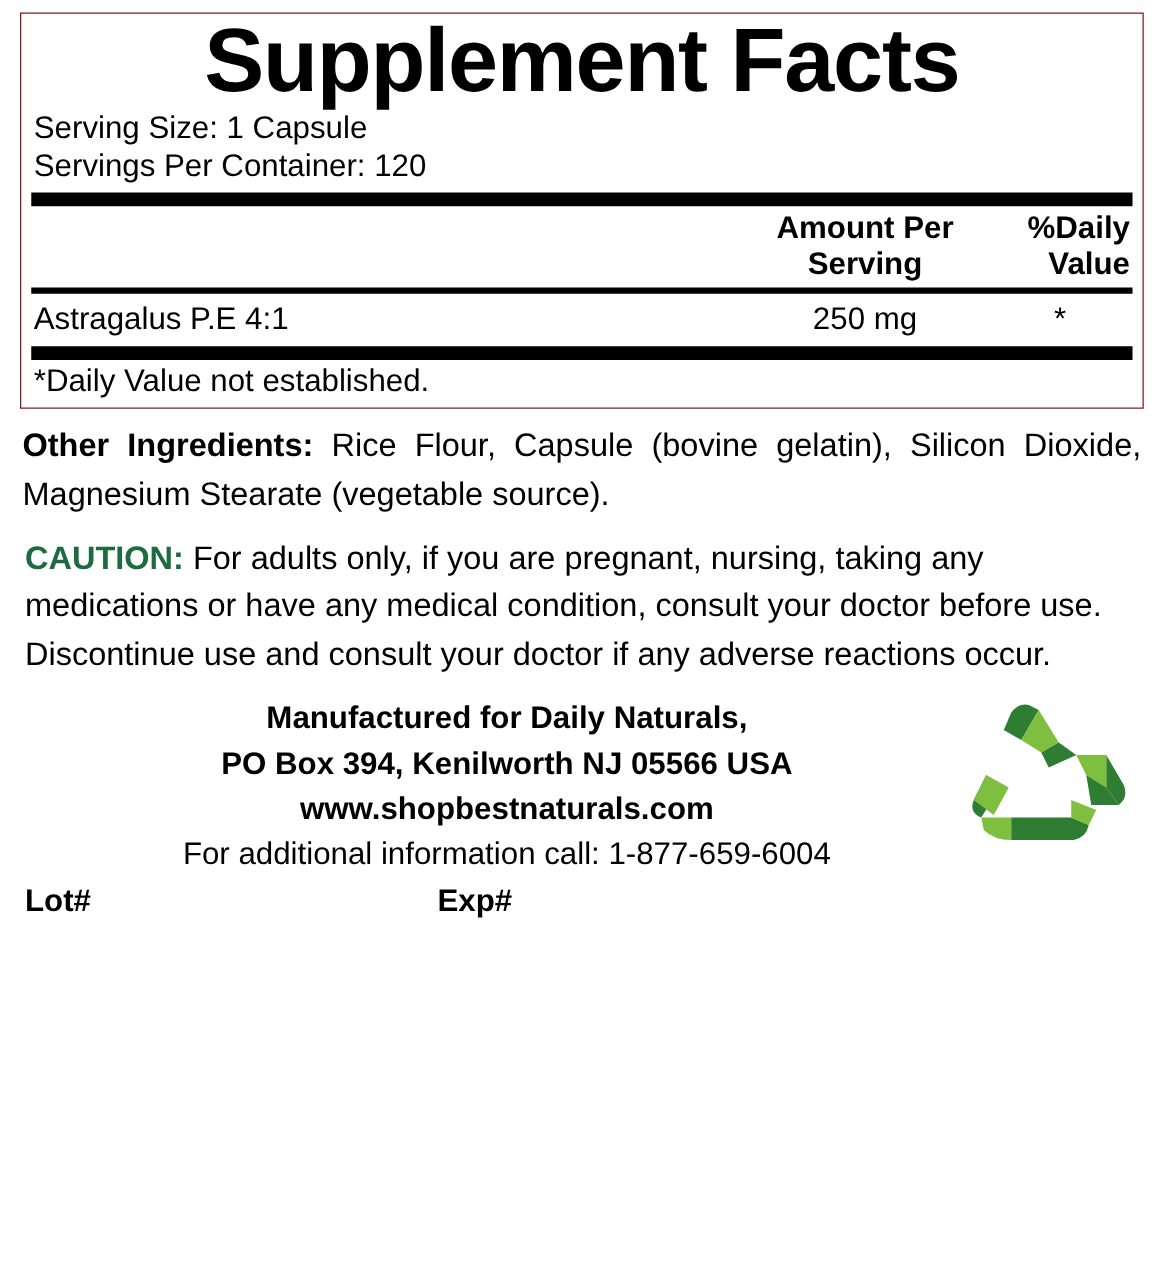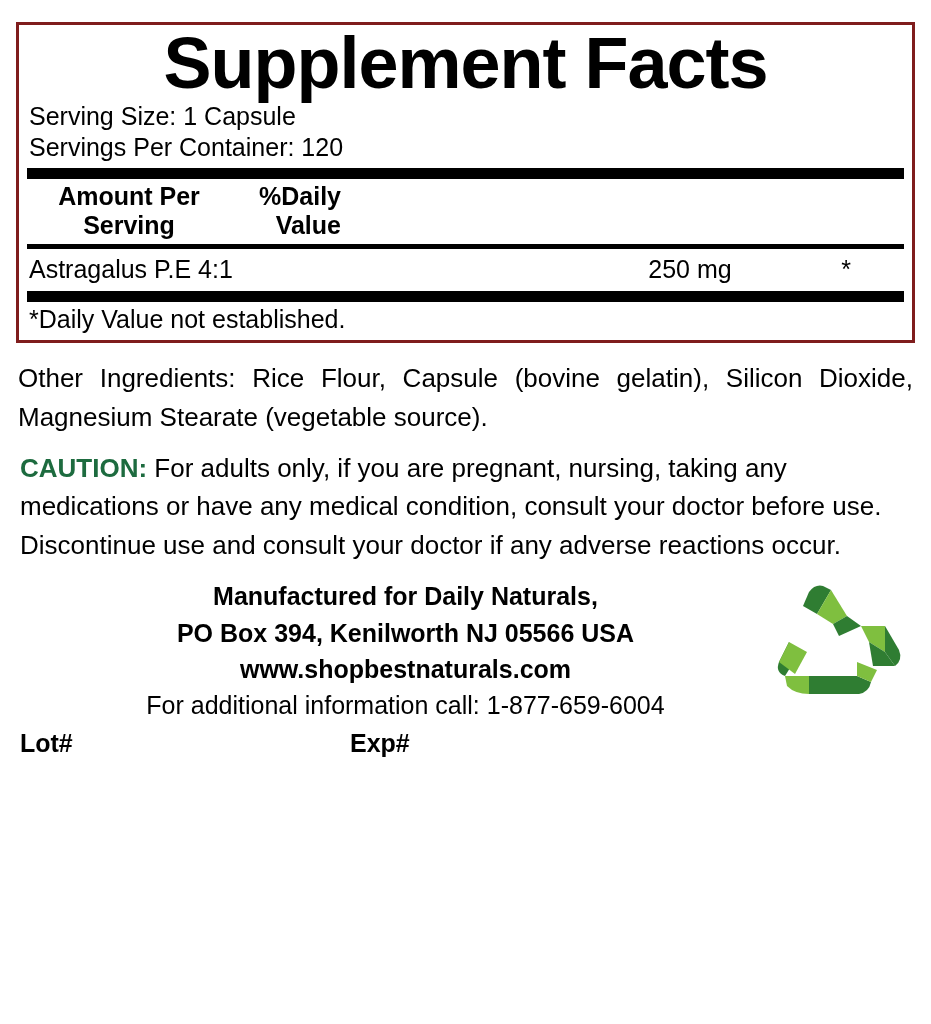--- a/index.html
+++ b/index.html
@@ -18,24 +18,24 @@
   .label {
     position: relative;
     width: 931px;
     height: 1024px;
     box-sizing: border-box;
     padding: 6px 14px 0 14px;
   }
 
   
   .facts-panel {
-    border: 3px solid #7f1d1d;
+    border: 1px solid #7f1d1d;
     box-sizing: border-box;
     padding: 0 0 0 0;
-    margin: 16px 2px;
+    margin: 4px 2px;
   }
 
   .facts-title {
     font-size: 72px;
     font-weight: bold;
     line-height: 0.95;
     text-align: center;
     letter-spacing: -1px;
     padding: 4px 0 4px 0;
     white-space: nowrap;
@@ -53,20 +53,21 @@
     margin: 4px 8px 0 8px;
   }
   .rule-med {
     height: 5px;
     background: #000;
     margin: 0 8px;
   }
 
   .amount-head {
     display: flex;
+    justify-content: flex-end;
     align-items: flex-start;
     padding: 3px 10px 4px 10px;
     font-size: 25px;
     font-weight: bold;
     line-height: 1.15;
   }
   .amount-head .col-amount {
     text-align: center;
     width: 200px;
   }
@@ -102,21 +103,21 @@
     font-size: 25px;
   }
 
   
   .other-ing {
     font-size: 26px;
     line-height: 1.5;
     margin: 10px 4px 0 4px;
     text-align: justify;
   }
-  .other-ing b { font-weight: normal; margin-top: 40px; }
+  .other-ing b { font-weight: bold; margin-top: 40px; }
 
   
   .caution {
     font-size: 26px;
     line-height: 1.48;
     margin: 12px 6px 0 6px;
   }
   .caution .caution-word {
     color: #1d6b3f;
     font-weight: bold;

